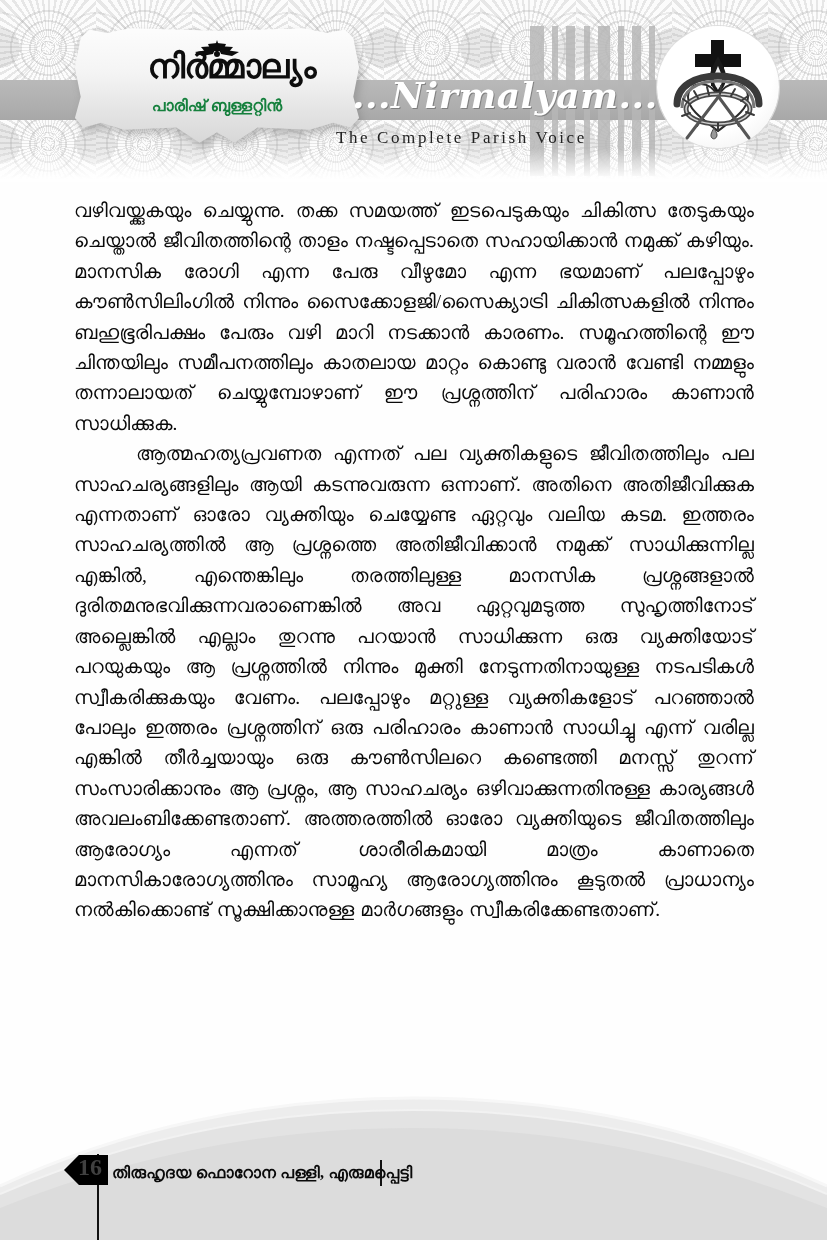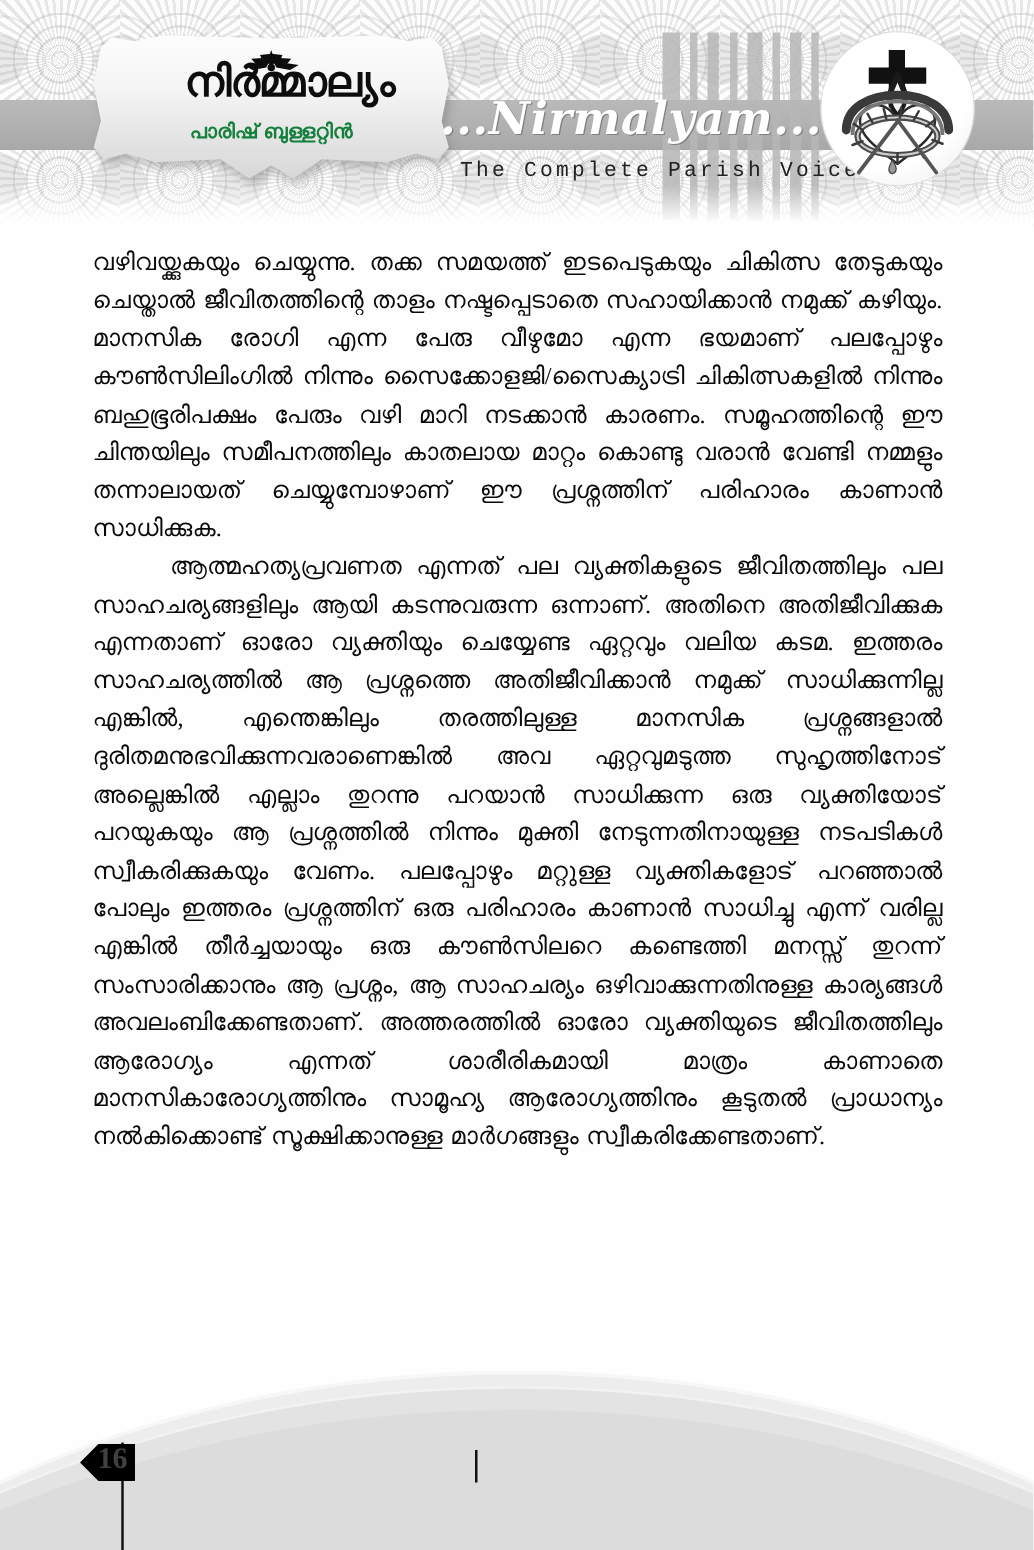--- a/index.html
+++ b/index.html
@@ -99,22 +99,22 @@
   .script-title{
     position:absolute;left:352px;top:74px;
     font-family:"DejaVu Serif",serif;
     font-style:italic;font-weight:bold;
     font-size:36px;color:#ffffff;
     text-shadow:1px 1px 0 rgba(90,90,90,.55);
     white-space:nowrap;letter-spacing:.5px;
   }
   .tagline{
     position:absolute;left:336px;top:128px;
-    font-family:Liberation Mono, monospace;
-    font-size:17px;color:#222;letter-spacing:2.6px;white-space:nowrap;margin-left:32px;
+    font-family:Liberation Serif, serif;
+    font-size:17px;color:#222;letter-spacing:2.6px;white-space:nowrap;
   }
 
   
   .emblem{
     position:absolute;left:657px;top:26px;width:122px;height:122px;
     border-radius:50%;
     background:radial-gradient(circle at 40% 32%, #ffffff 0%, #ffffff 62%, #f3f3f3 85%, #e8e8e8 100%);
     box-shadow:0 0 0 1px rgba(220,220,220,.9);
   }
 
@@ -260,16 +260,17 @@
       <path d="M0 150 L0 96 C120 40 260 8 413 8 C566 8 706 40 827 96 L827 150 Z" fill="#ededed"></path>
       <path d="M0 150 L0 104 C125 50 262 20 413 20 C564 20 702 50 827 104 L827 150 Z" fill="#e3e3e3"></path>
       <path d="M0 150 L0 118 C130 66 266 38 413 38 C560 38 697 66 827 118 L827 150 Z" fill="#dcdcdc"></path>
       <path d="M0 96 C120 40 260 8 413 8 C566 8 706 40 827 96" fill="none" stroke="#f7f7f7" stroke-width="3"></path>
       <path d="M0 104 C125 50 262 20 413 20 C564 20 702 50 827 104" fill="none" stroke="#f2f2f2" stroke-width="2"></path>
     </svg>
 
     <div class="footer-rule"></div>
     <div class="flag"></div>
     <div class="page-no">16</div>
+    <div class="footer-text">തിരുഹൃദയ ഫൊറോന പള്ളി, എരുമപ്പെട്ടി</div>
     <div class="footer-bar"></div>
   </div>
 
 </div>
 
 </body></html>

